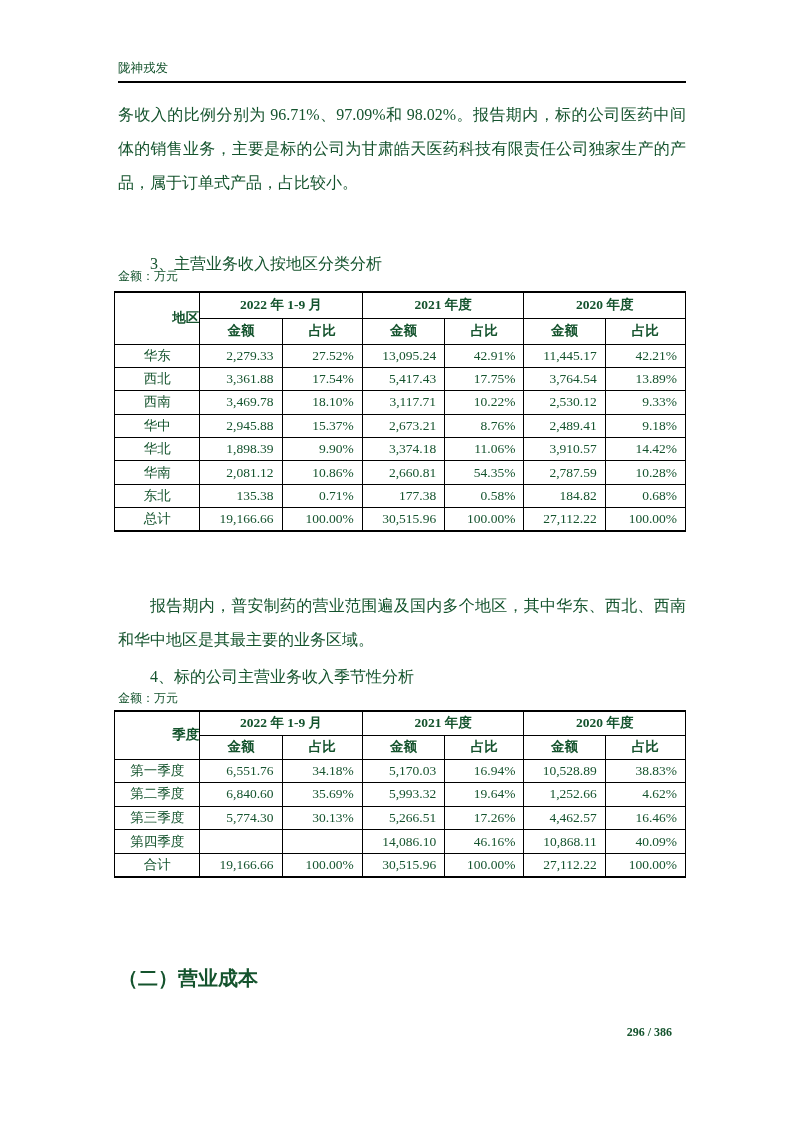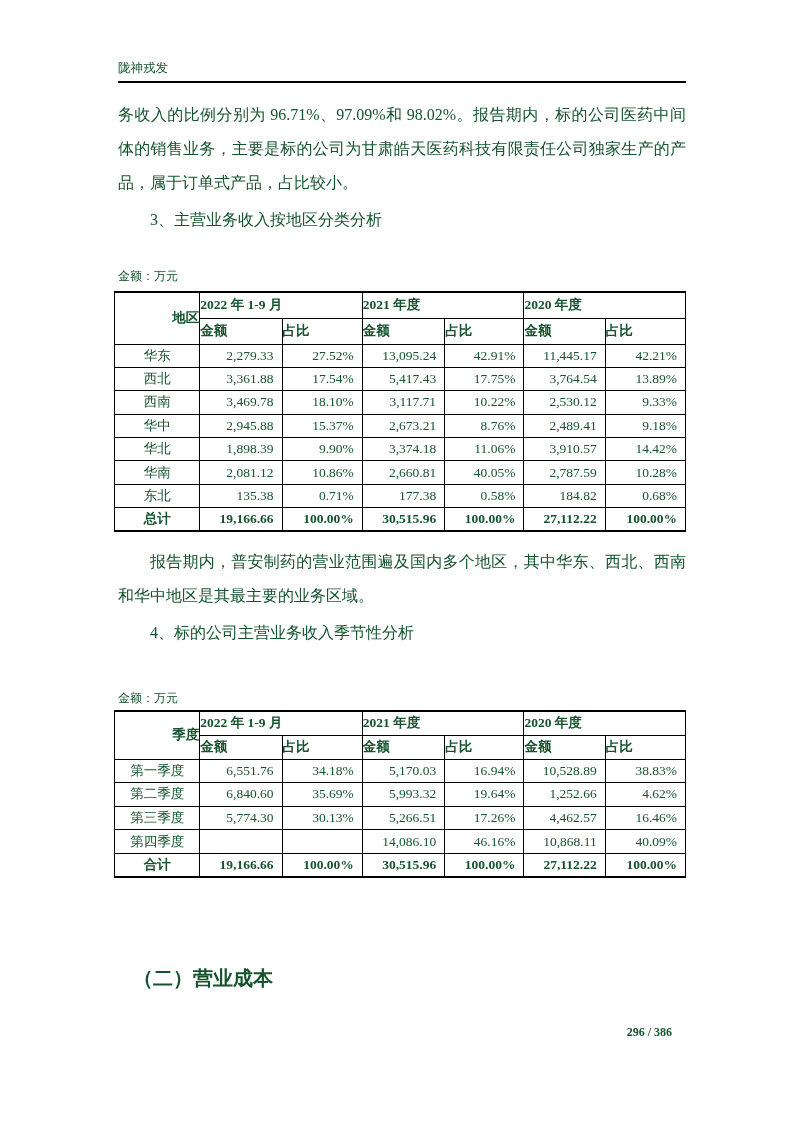--- a/index.html
+++ b/index.html
@@ -20,21 +20,21 @@
     font-size: 12.5px; line-height: 20px;
     padding-bottom: 3px;
     border-bottom: 2.5px solid #000;
   }
   .body-text {
     position: absolute;
     left: 118px; width: 568px;
     font-size: 16px; line-height: 34px;
     text-align: justify;
   }
-  .indent { text-indent: 32px; }
+  .indent { text-indent: 32px; margin-top: 44px; }
   .unit-label {
     position: absolute;
     left: 118px; width: 566px;
     font-size: 12px; line-height: 18px;
     text-align: left;
   }
   table.rpt-table {
     position: absolute;
     left: 114px;
     width: 572px;
@@ -44,37 +44,37 @@
     border: 1.6px solid #000;
     border-top-width: 2.6px;
     border-bottom-width: 2.6px;
   }
   .rpt-table th, .rpt-table td {
     border: 1px solid #000;
     overflow: hidden;
     white-space: nowrap;
   }
   .rpt-table .sep { border-right-width: 1.6px; }
-  .rpt-table thead th { font-weight: bold; text-align: left; }
+  .rpt-table thead th { font-weight: bold; text-align: center; }
   .rpt-table thead .sub-row th { border-bottom-width: 1.6px; }
   .rpt-table thead .label-cell { border-bottom-width: 1.6px; text-align: right; }
   .rpt-table .label-cell { text-align: center; }
   .rpt-table td.num-cell { text-align: right; padding-right: 8px; }
-  .rpt-table .total-row { font-weight: bold; }
+  .rpt-table .total-row { font-weight: normal; }
   .rpt-table .total-row td { border-top-width: 1.6px; }
   #table-region tr { height: 23.4px; }
   #table-region thead tr { height: 26px; }
   #table-season tr { height: 23.6px; }
   #table-season thead tr { height: 24px; }
   .section-heading {
     position: absolute;
     left: 118px; width: 568px;
     font-family: "Liberation Sans", "DejaVu Sans", sans-serif;
     font-weight: bold;
-    font-size: 20px; line-height: 28px; margin-left: 15px;
+    font-size: 20px; line-height: 28px;
   }
   .page-footer {
     position: absolute;
     top: 1025px; right: 121px;
     font-size: 12px; font-weight: bold;
   }
 </style>
 </head>
 <body>
 
@@ -161,21 +161,21 @@
           <td class="num-cell">3,374.18</td>
           <td class="num-cell sep">11.06%</td>
           <td class="num-cell">3,910.57</td>
           <td class="num-cell">14.42%</td>
         </tr>
         <tr>
           <td class="label-cell sep">华南</td>
           <td class="num-cell">2,081.12</td>
           <td class="num-cell sep">10.86%</td>
           <td class="num-cell">2,660.81</td>
-          <td class="num-cell sep">40.05%</td>
+          <td class="num-cell sep">54.35%</td>
           <td class="num-cell">2,787.59</td>
           <td class="num-cell">10.28%</td>
         </tr>
         <tr>
           <td class="label-cell sep">东北</td>
           <td class="num-cell">135.38</td>
           <td class="num-cell sep">0.71%</td>
           <td class="num-cell">177.38</td>
           <td class="num-cell sep">0.58%</td>
           <td class="num-cell">184.82</td>

